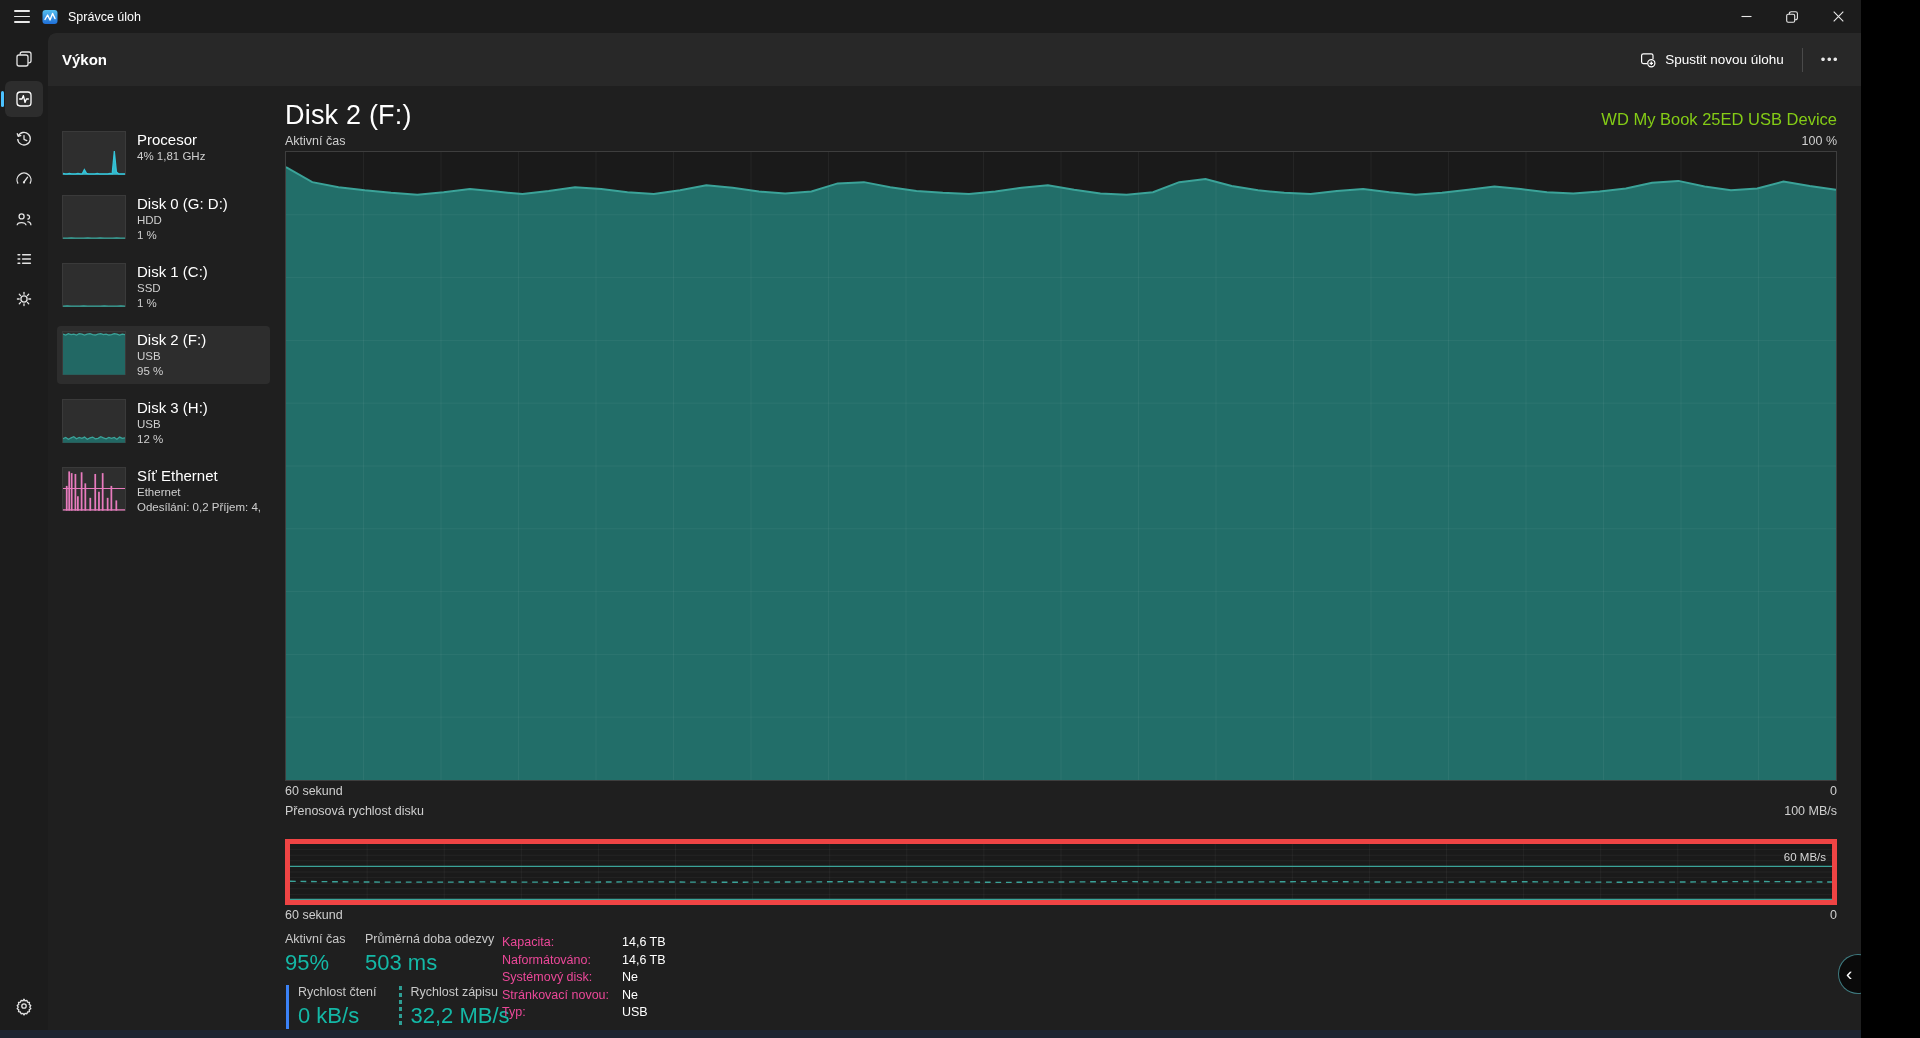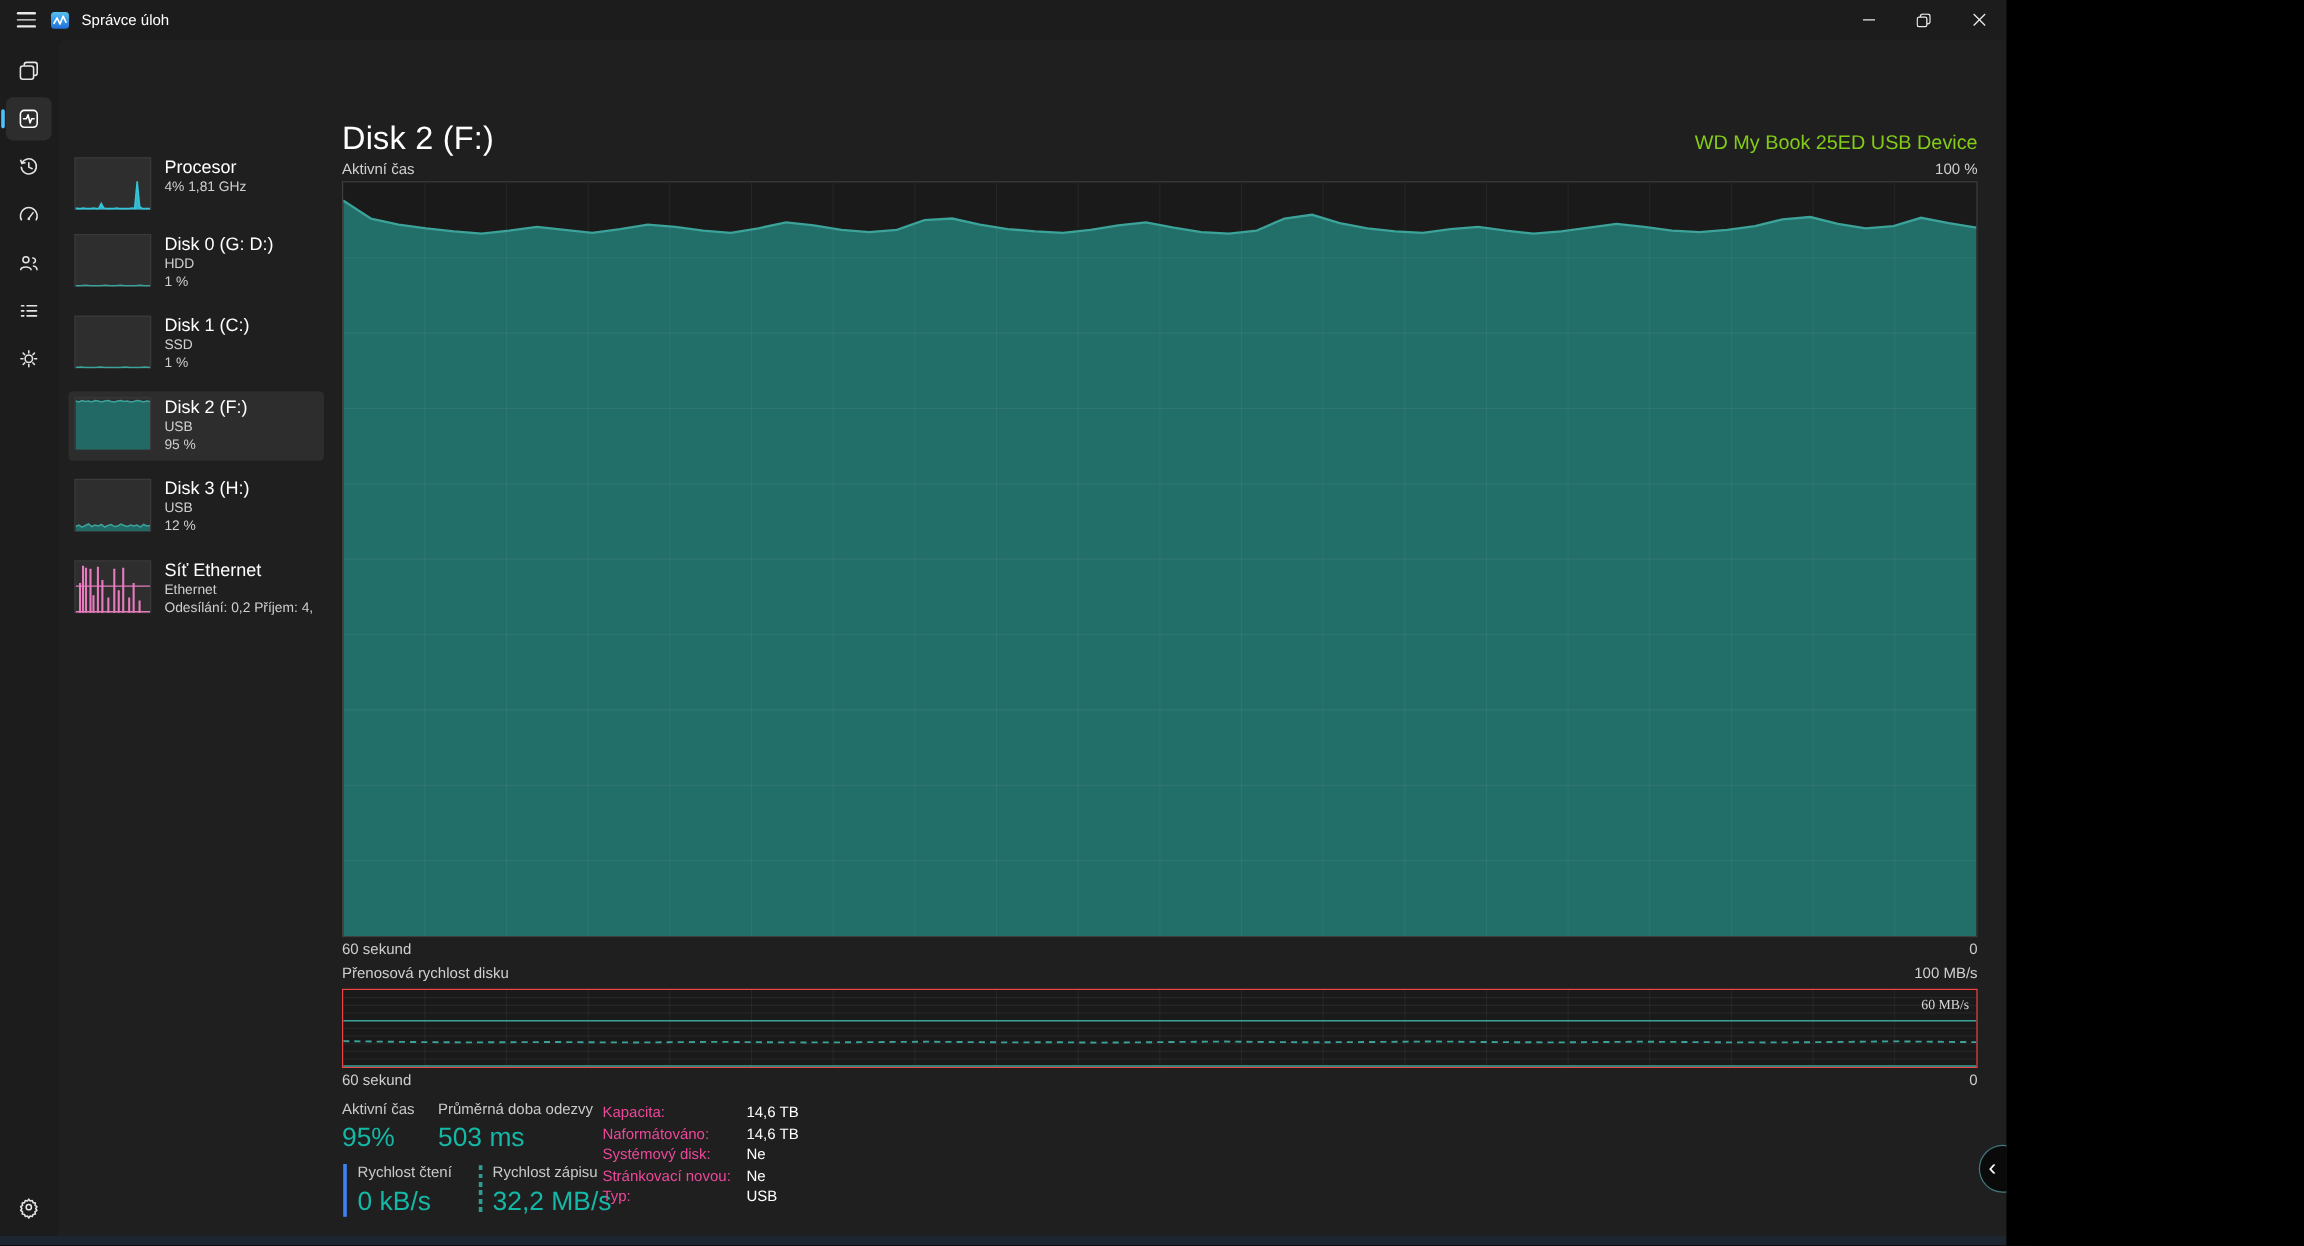--- a/index.html
+++ b/index.html
@@ -1,18 +1,18 @@
 <!DOCTYPE html>
 <html style="--accent: #4CC2FF;"><head>
 <meta charset="utf-8">
 <style>
   * { margin:0; padding:0; box-sizing:border-box; }
   html,body { background:#000; }
   body { font-family:"Liberation Sans","DejaVu Sans",sans-serif; }
-  #app { position:relative; width:1672px; height:1038px; background:#1c1c1c; overflow:hidden; color:#fff; }
+  #app { position:relative; width:1861px; height:1038px; background:#1c1c1c; overflow:hidden; color:#fff; }
 
   
   .titlebar { position:absolute; left:0; top:0; width:100%; height:33px; background:#1c1c1c; display:flex; align-items:center; }
   .hamburger { width:36px; height:33px; margin-left:4px; display:flex; align-items:center; justify-content:center; background:none; border:none; cursor:pointer; }
   .hamburger .bars { width:16px; display:flex; flex-direction:column; gap:4px; }
   .hamburger .bars i { display:block; height:1.6px; background:#e8e8e8; border-radius:1px; }
   .appicon { width:16px; height:16px; margin-left:2px; }
   .apptitle { margin-left:10px; font-size:12.5px; color:#fff; }
   .wincontrols { position:absolute; right:0; top:0; height:33px; display:flex; }
   .winbtn { width:46px; height:33px; background:none; border:none; display:flex; align-items:center; justify-content:center; cursor:pointer; }
@@ -46,21 +46,21 @@
   .sb-title { font-size:15px; color:#fff; line-height:18px; white-space:nowrap; }
   .sb-line { font-size:11.5px; color:#cfcfcf; line-height:15px; white-space:nowrap; }
 
   
   .main { position:absolute; left:237px; right:24px; top:0; bottom:0; }
   .main-titlerow { display:flex; justify-content:space-between; align-items:flex-end; margin-top:9px; height:36px; }
   .main-title { font-size:27px; font-weight:400; letter-spacing:.2px; }
   .device-name { font-size:16.5px; color:#84cc16; padding-bottom:2px; }
   .axisrow { display:flex; justify-content:space-between; align-items:center; height:20px; font-size:12.5px; color:#cfcfcf; }
   .bigchart { position:relative; height:630px; background:#1a1a1a; border:1px solid #3e3e3e; }
-  .smallchart { position:relative; height:66px; background:#1a1a1a; border:1px solid #ef4444; margin-top:3px;font-family:Liberation Serif, serif; }
+  .smallchart { position:relative; height:66px; background:#1a1a1a; border:5px solid #ef4444; margin-top:18px; }
   .bigchart svg, .smallchart svg { position:absolute; inset:0; width:100%; height:100%; }
   .marker-label { position:absolute; right:6px; top:7px; font-size:11.5px; color:#d8d8d8; }
 
   
   .stats { position:relative; margin-top:7px; height:104px; }
   .stats-row { display:flex; }
   .stats-row + .stats-row { margin-top:9px; }
   .stat { margin-right:0; }
   .stat .s-label { font-size:12.5px; color:#c9c9c9; line-height:15px; white-space:nowrap; }
   .stat .s-value { font-size:22px; color:#14b8a6; font-weight:400; margin-top:3px; white-space:nowrap; }
@@ -190,20 +190,38 @@
       <button class="rail-btn" style="margin:0">
         <svg width="20" height="20" viewBox="0 0 20 20" fill="none" stroke="#e4e4e4" stroke-width="1.3">
           <circle cx="10" cy="10" r="2.2"></circle>
           <path d="M10,3.2 l1,1.6 1.9,-0.4 0.7,1.8 1.9,0.3 -0.3,1.9 1.6,1.1 -1,1.6 1,1.6 -1.6,1.1 0.3,1.9 -1.9,0.3 -0.7,1.8 -1.9,-0.4 -1,1.6 -1,-1.6 -1.9,0.4 -0.7,-1.8 -1.9,-0.3 0.3,-1.9 -1.6,-1.1 1,-1.6 -1,-1.6 1.6,-1.1 -0.3,-1.9 1.9,-0.3 0.7,-1.8 1.9,0.4 z" stroke-linejoin="round"></path>
         </svg>
       </button>
     </div>
   </div>
 
   <div class="panel">
+    <div class="panel-header">
+      <span class="page-title">Výkon</span>
+      <div class="header-actions">
+        <button class="runtask">
+          <svg width="17" height="17" viewBox="0 0 17 17" fill="none" stroke="#fff" stroke-width="1.2">
+            <path d="M14,8 V4.6 a1.8,1.8 0 0 0 -1.8,-1.8 H4.4 a1.8,1.8 0 0 0 -1.8,1.8 v6.2 a1.8,1.8 0 0 0 1.8,1.8 H8"></path>
+            <circle cx="12.3" cy="12.3" r="3.6"></circle>
+            <line x1="12.3" y1="10.6" x2="12.3" y2="14"></line>
+              <line x1="10.6" y1="12.3" x2="14" y2="12.3"></line>
+          </svg>
+          <span>Spustit novou úlohu</span>
+        </button>
+        <div class="hdr-divider"></div>
+        <button class="morebtn">
+          <span>•••</span>
+        </button>
+      </div>
+    </div>
 
     <div class="content">
 
       <div class="sidebar" id="sidebar-list">
           <div class="sb-item">
             <div class="sb-spark">
               <svg viewBox="0 0 64 44" preserveAspectRatio="none">
                 <polygon points="0.00,42.68 2.21,43.12 4.41,43.12 6.62,42.68 8.83,43.12 11.03,43.12 13.24,43.12 15.45,42.68 17.66,43.12 19.86,43.12 22.07,38.72 24.28,42.68 26.48,43.12 28.69,43.12 30.90,43.12 33.10,43.12 35.31,42.68 37.52,43.12 39.72,43.12 41.93,43.12 44.14,43.12 46.34,43.12 48.55,42.68 50.76,43.12 52.97,19.80 55.17,41.36 57.38,43.12 59.59,43.12 61.79,43.12 64.00,43.12 64,44 0,44" fill="#35C5DA" fill-opacity="0.92"></polygon>
                 <polyline points="0.00,42.68 2.21,43.12 4.41,43.12 6.62,42.68 8.83,43.12 11.03,43.12 13.24,43.12 15.45,42.68 17.66,43.12 19.86,43.12 22.07,38.72 24.28,42.68 26.48,43.12 28.69,43.12 30.90,43.12 33.10,43.12 35.31,42.68 37.52,43.12 39.72,43.12 41.93,43.12 44.14,43.12 46.34,43.12 48.55,42.68 50.76,43.12 52.97,19.80 55.17,41.36 57.38,43.12 59.59,43.12 61.79,43.12 64.00,43.12" fill="none" stroke="#35C5DA" stroke-width="1.3"></polyline>
               </svg>

